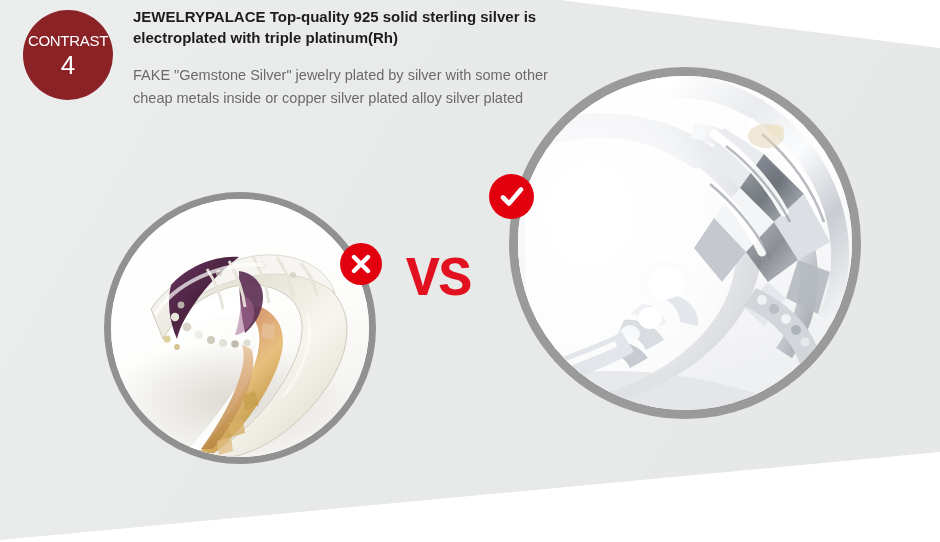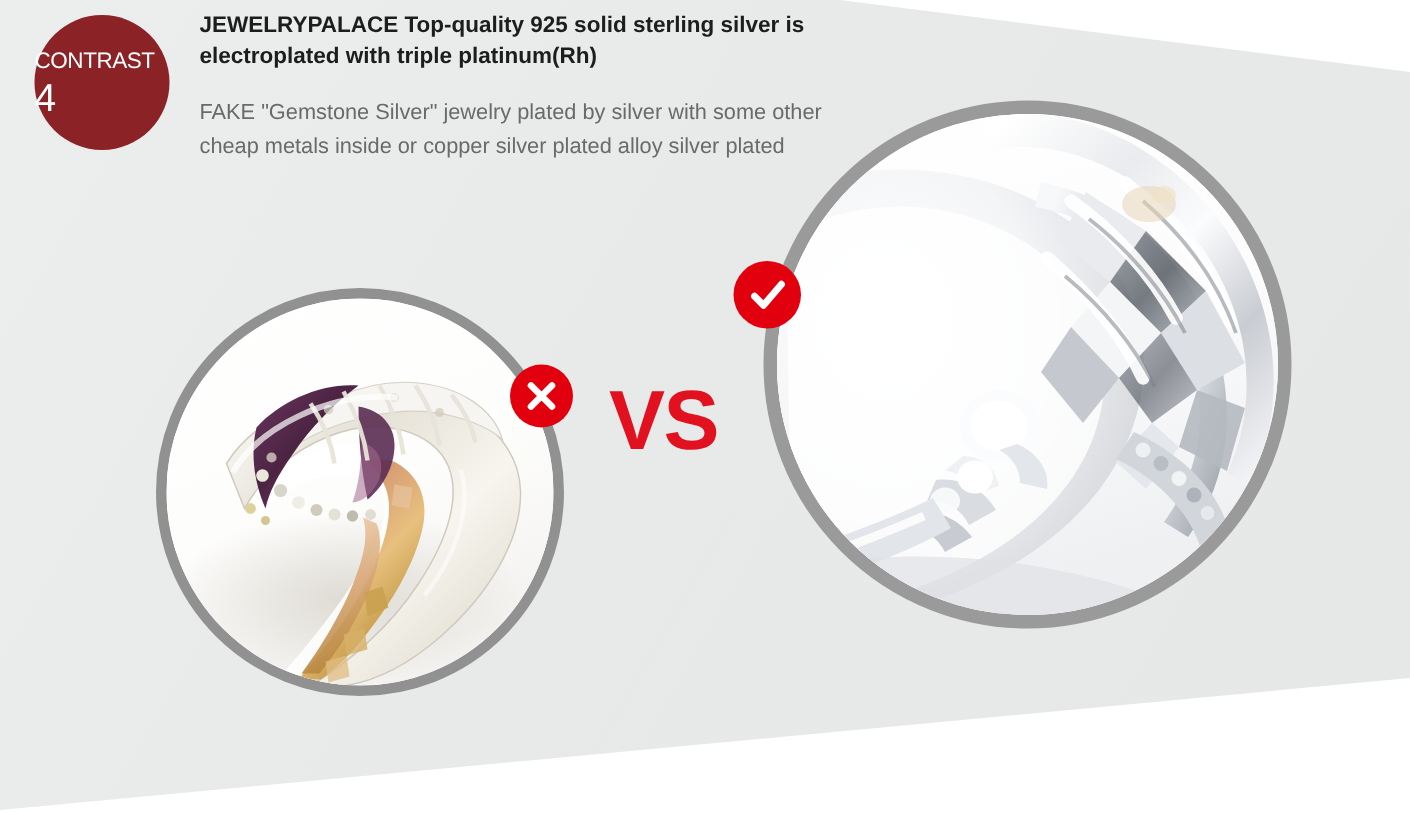--- a/index.html
+++ b/index.html
@@ -42,20 +42,21 @@
     position: absolute;
     left: 23px;
     top: 10px;
     width: 90px;
     height: 90px;
     border-radius: 50%;
     background: #8a2226;
     color: #ffffff;
     display: flex;
     flex-direction: column;
+    align-items: center;
     justify-content: center;
     line-height: 1;
   }
   .badge-word {
     font-size: 15px;
     letter-spacing: -0.3px;
     font-weight: 400;
     margin-bottom: 4px;
   }
   .badge-num {
@@ -136,21 +137,21 @@
   
   .vs-label {
     position: absolute;
     left: 406px;
     top: 252px;
     font-size: 56px;
     font-weight: 700;
     color: #e2111f;
     letter-spacing: -1px;
     line-height: 1;
-    font-family: Liberation Sans, sans-serif;
+    font-family: Liberation Mono, monospace;
   }
 </style>
 </head>
 <body>
 
 <div id="stage">
 
   <div class="bg-base"></div>
   <div class="bg-wedge-top"></div>
   <div class="bg-wedge-bottom2"></div>

